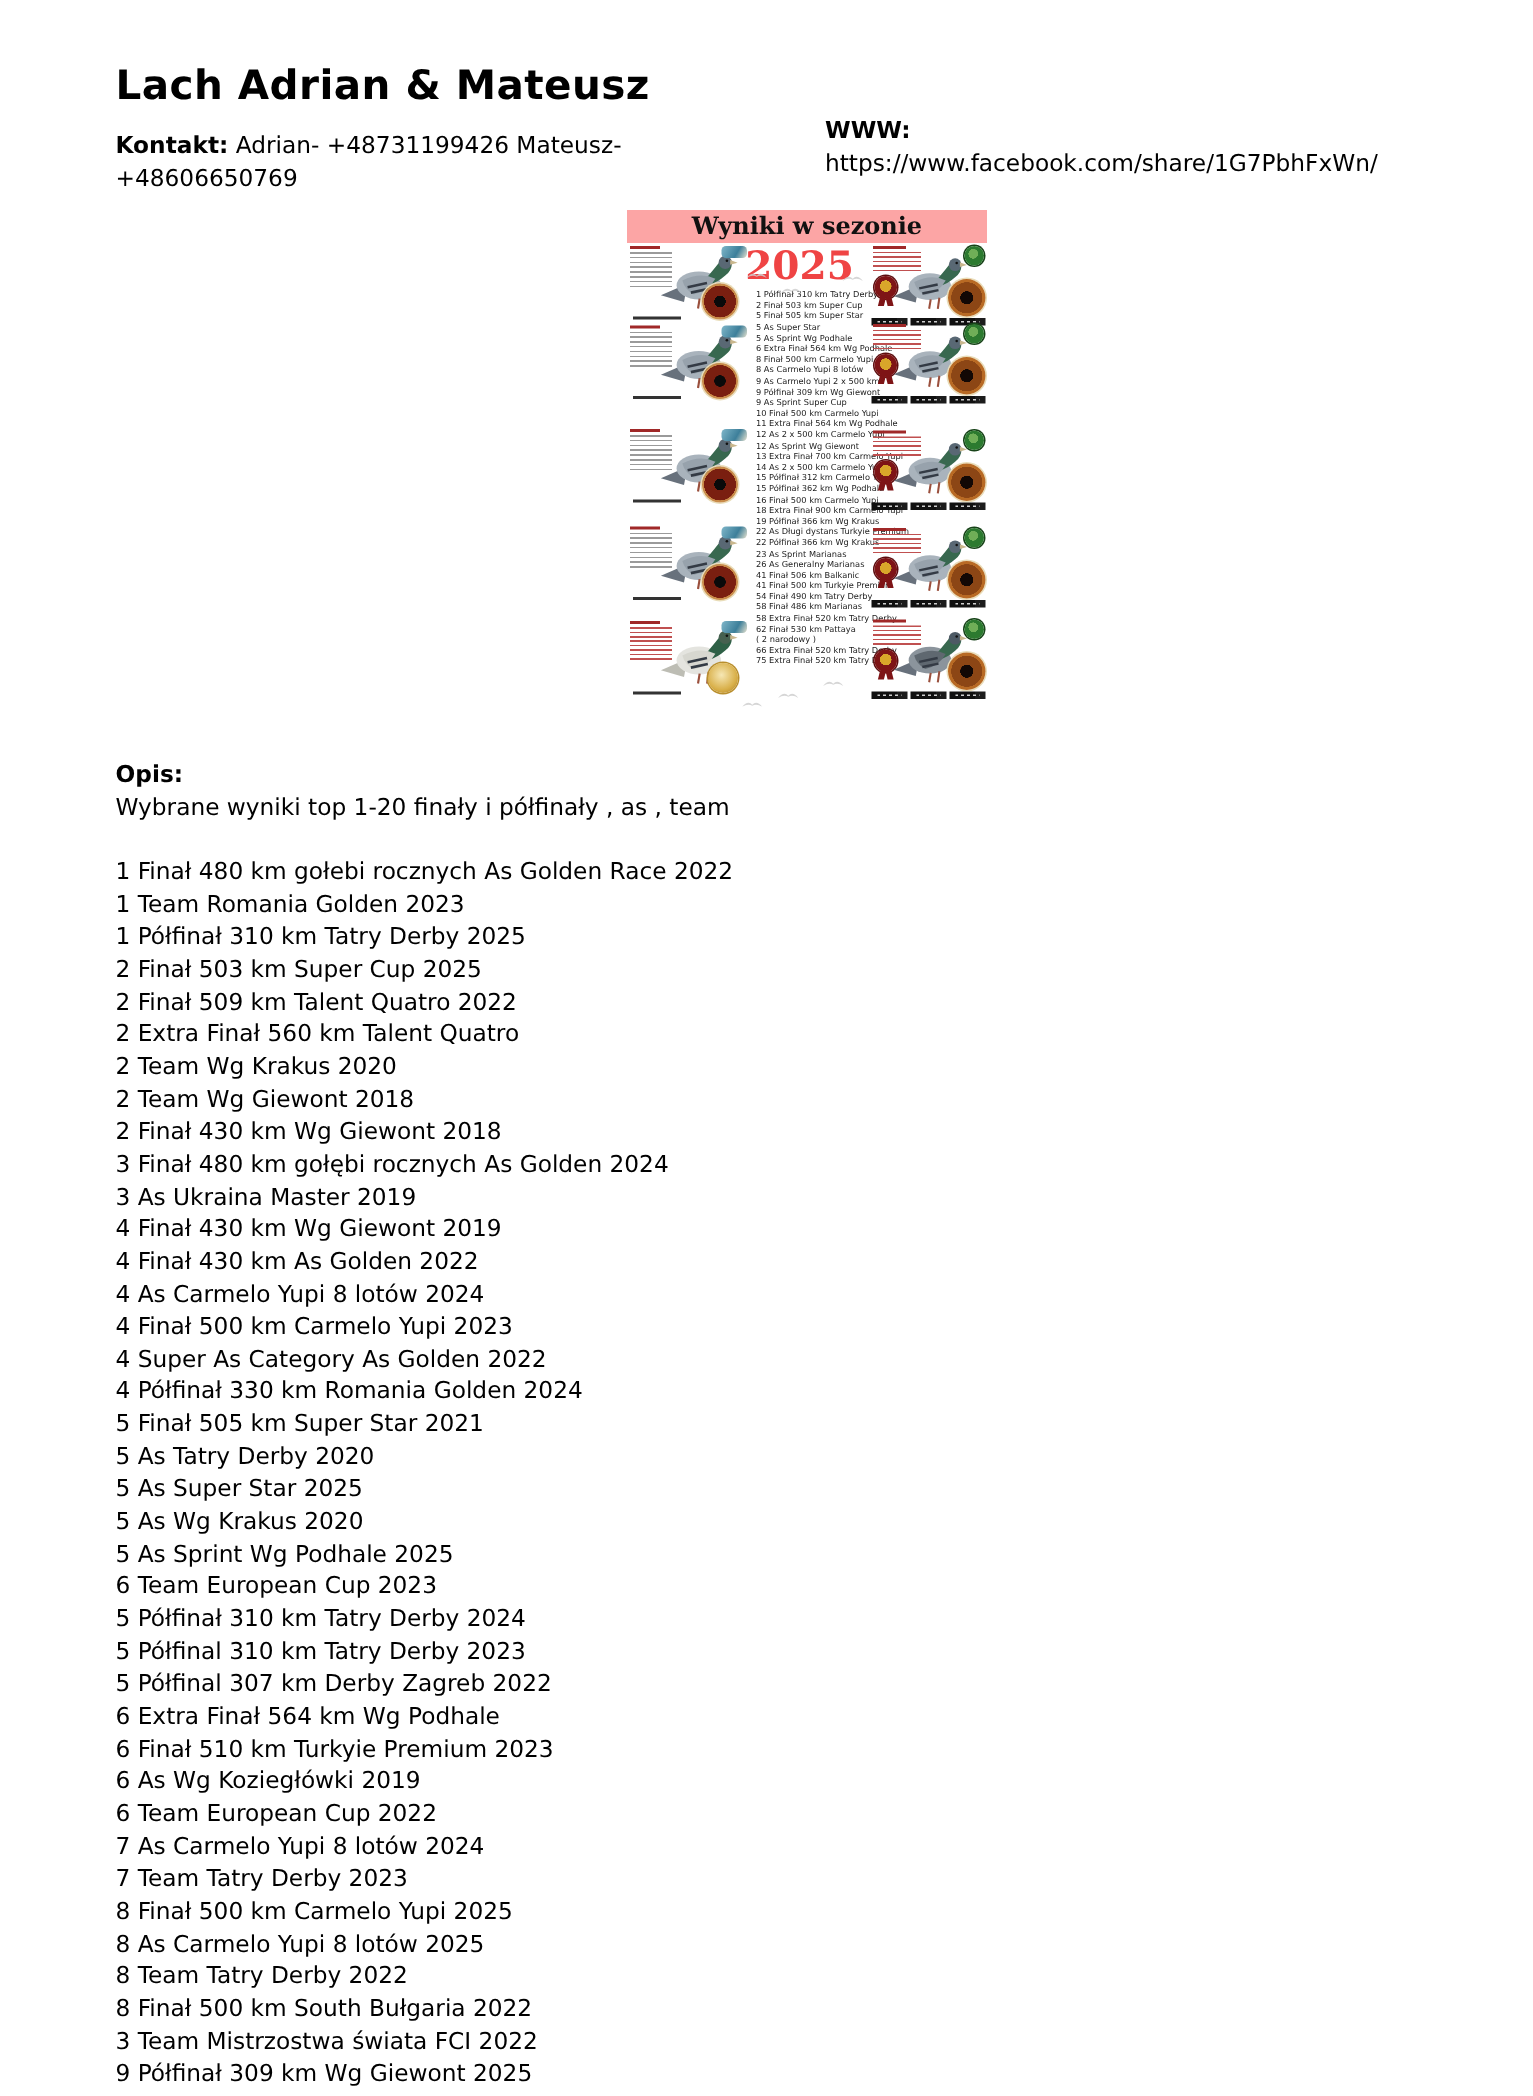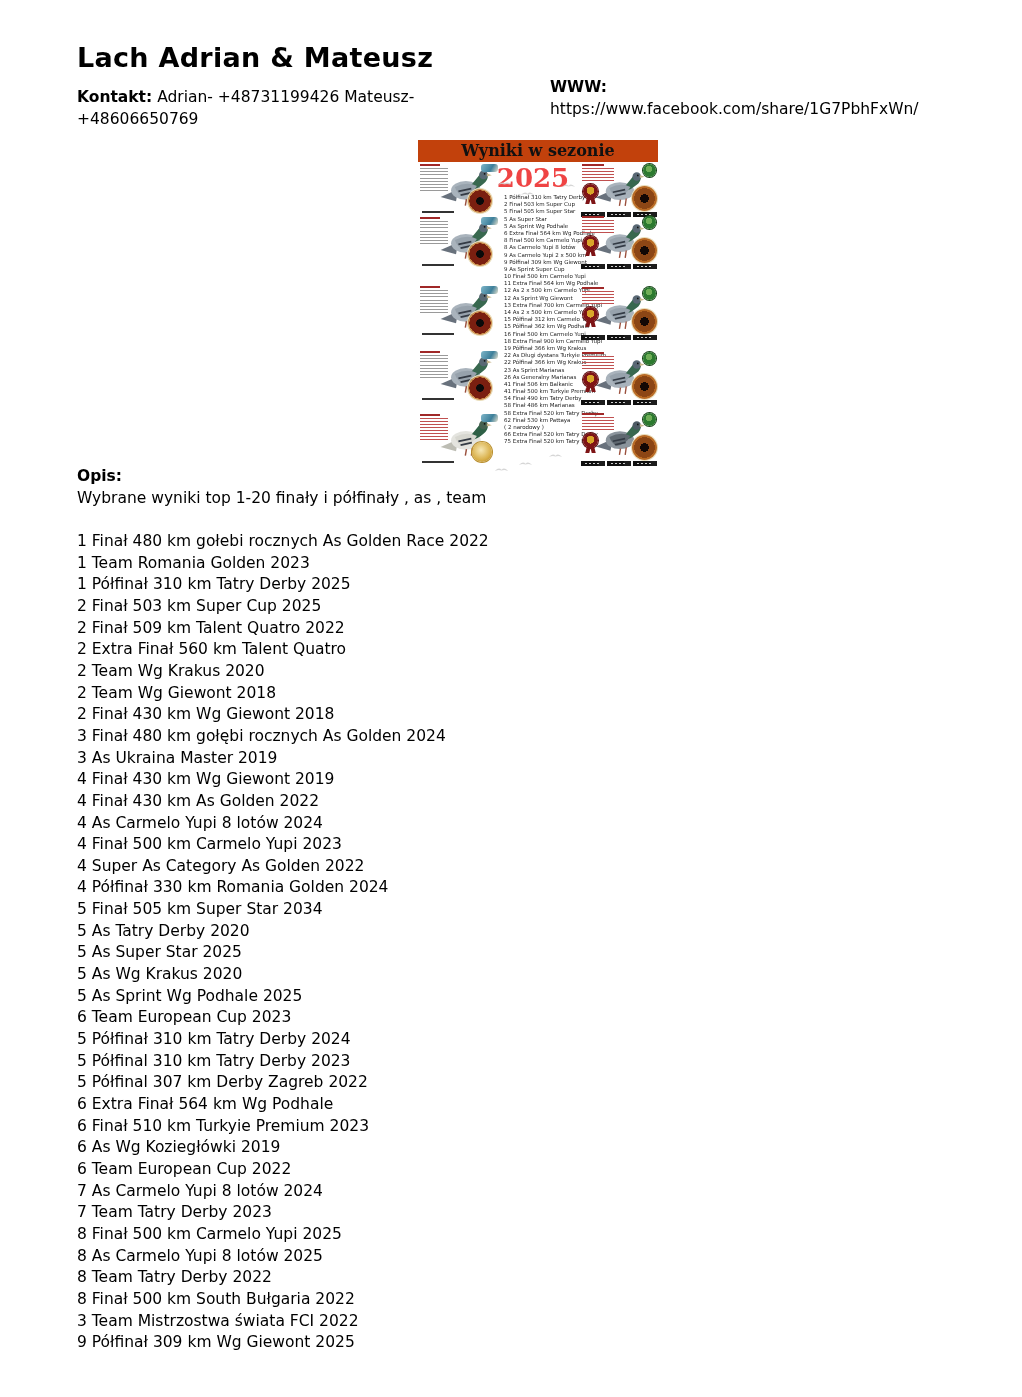--- a/index.html
+++ b/index.html
@@ -22,21 +22,21 @@
     font-size:15.5px; line-height:21.5px; }
   .www .url { color:#000; text-decoration:none; cursor:pointer; }
 
   
   .poster {
     position:absolute; left:418px; top:140px; width:240px; height:331px;
     background:#fff; overflow:hidden;
   }
   .poster-band {
     position:absolute; left:0; top:0; width:240px; height:22px;
-    background:#c2410c; text-align:center;
+    background:#fca5a5; text-align:center;
     font-family:"DejaVu Serif", serif; font-weight:bold; font-size:16px; line-height:22px;
     color:#111;
   }
   .poster-year {
     position:absolute; left:72px; top:23px; width:86px; text-align:center;
     font-family:"DejaVu Serif", serif; font-weight:bold; font-size:26px; color:#ef4444;
   }
   .poster-list {
     position:absolute; left:86px; top:54px; width:78px;
     font-size:5.5px; line-height:7.18px; color:#222; white-space:nowrap;
@@ -77,21 +77,21 @@
     box-shadow:0 0 0 1px #174318;
   }
   .bars { position:absolute; left:1px; right:1px; bottom:1px; height:5px; display:flex; gap:2px; }
   .bars i { flex:1; background:linear-gradient(to right,#101010 0 70%, #1c1c1c 70% 100%); position:relative; }
   .bars i:after { content:""; position:absolute; left:15%; top:1.6px; width:70%; height:1px;
     background:repeating-linear-gradient(to right,#cfcfcf 0 2px, transparent 2px 4px); }
   .ringbar { position:absolute; background:#333; height:2.5px; }
   .gull { position:absolute; opacity:.85; }
 
   
-  .opis { position:absolute; left:77px; top:466px; width:560px;
+  .opis { position:absolute; left:77px; top:506px; width:560px;
     font-size:15.5px; line-height:21.66px; }
   .opis .blank { height:21.66px; }
   .rline { white-space:nowrap; }
 </style>
 </head>
 <body>
 
 <svg width="0" height="0" style="position:absolute" aria-hidden="true">
   <defs>
     <symbol id="pigeon-shape" viewBox="0 0 100 80">
@@ -338,21 +338,21 @@
         <div class="rline">2 Team Wg Giewont 2018</div>
         <div class="rline">2 Finał 430 km Wg Giewont 2018</div>
         <div class="rline">3 Finał 480 km gołębi rocznych As Golden 2024</div>
         <div class="rline">3 As Ukraina Master 2019</div>
         <div class="rline">4 Finał 430 km Wg Giewont 2019</div>
         <div class="rline">4 Finał 430 km As Golden 2022</div>
         <div class="rline">4 As Carmelo Yupi 8 lotów 2024</div>
         <div class="rline">4 Finał 500 km Carmelo Yupi 2023</div>
         <div class="rline">4 Super As Category As Golden 2022</div>
         <div class="rline">4 Półfinał 330 km Romania Golden 2024</div>
-        <div class="rline">5 Finał 505 km Super Star 2034</div>
+        <div class="rline">5 Finał 505 km Super Star 2021</div>
         <div class="rline">5 As Tatry Derby 2020</div>
         <div class="rline">5 As Super Star 2025</div>
         <div class="rline">5 As Wg Krakus 2020</div>
         <div class="rline">5 As Sprint Wg Podhale 2025</div>
         <div class="rline">6 Team European Cup 2023</div>
         <div class="rline">5 Półfinał 310 km Tatry Derby 2024</div>
         <div class="rline">5 Półfinal 310 km Tatry Derby 2023</div>
         <div class="rline">5 Półfinal 307 km Derby Zagreb 2022</div>
         <div class="rline">6 Extra Finał 564 km Wg Podhale</div>
         <div class="rline">6 Finał 510 km Turkyie Premium 2023</div>

